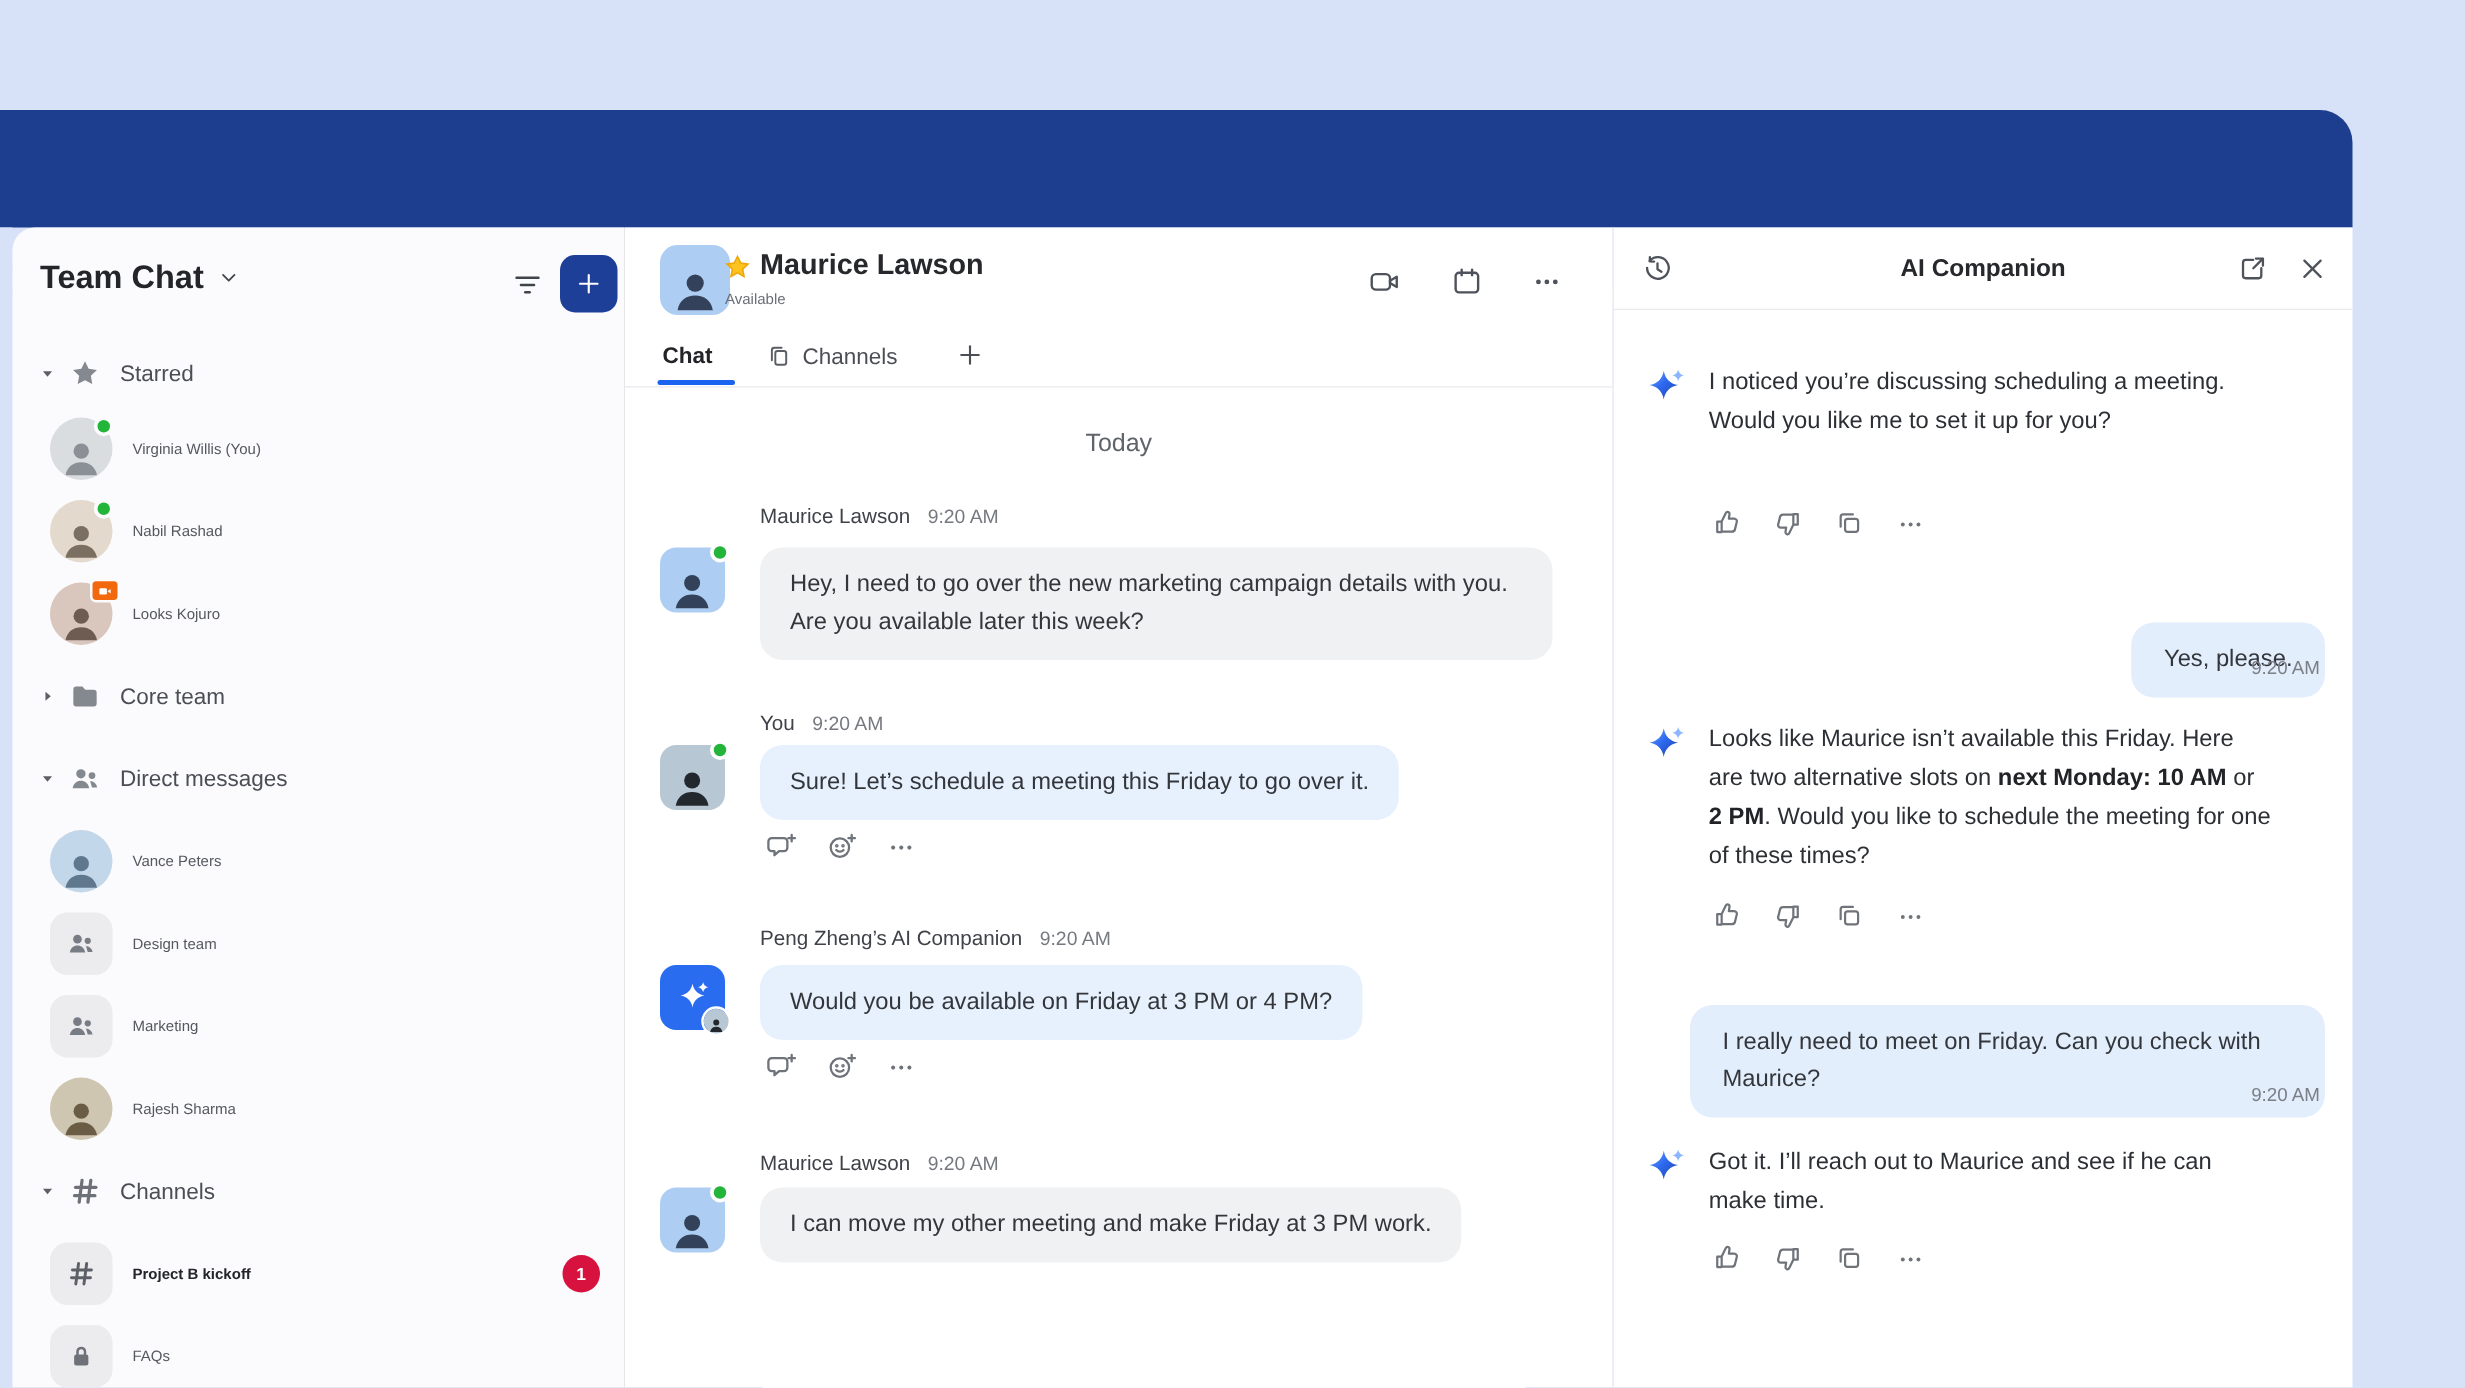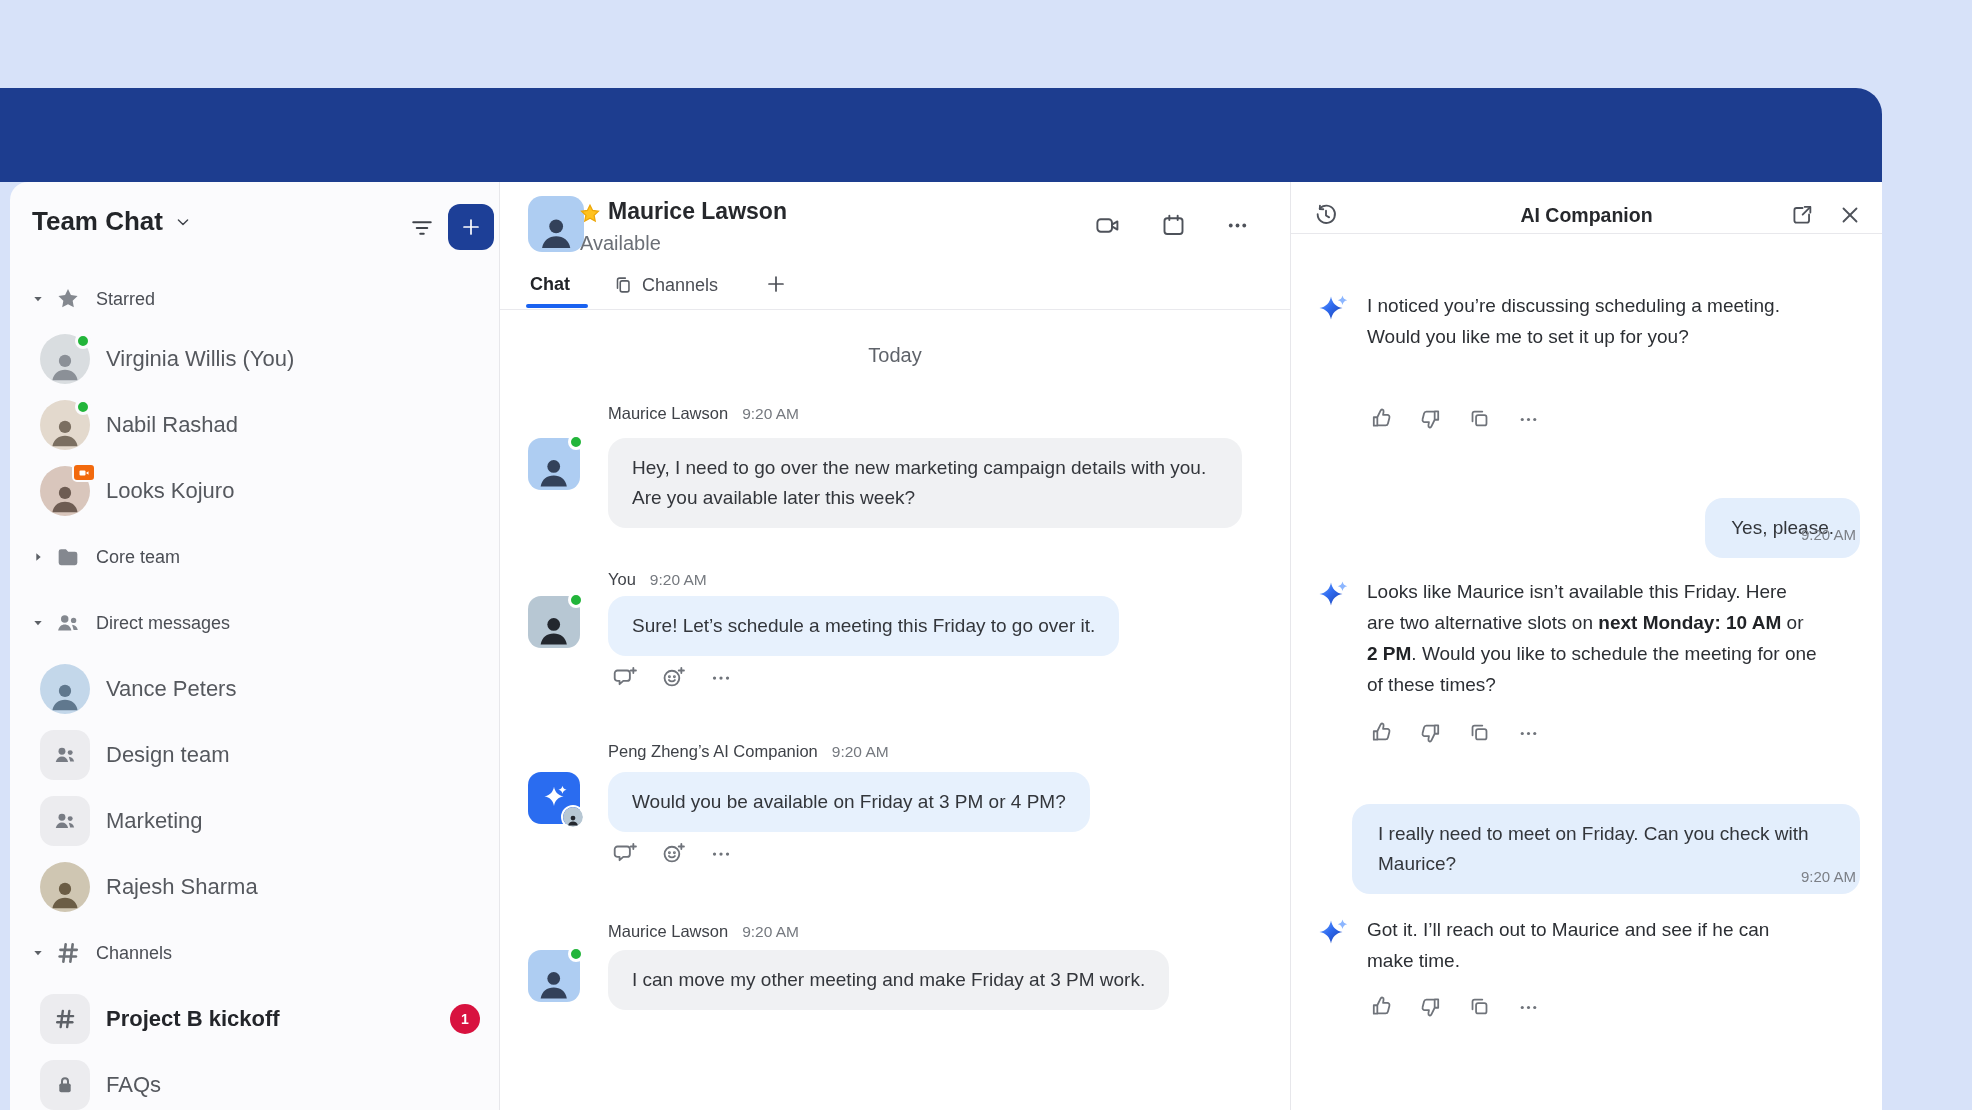--- a/index.html
+++ b/index.html
@@ -80,39 +80,39 @@
     position:absolute; left:438px; top:22px; width:46px; height:46px;
     background:#1d3f97; border-radius:12px; color:#fff;
     display:flex; align-items:center; justify-content:center; cursor:pointer;
   }
   .sb-row { position:absolute; left:0; width:100%; height:50px; display:flex; align-items:center; cursor:pointer; }
   .sb-caret { position:absolute; left:20px; width:16px; height:16px; color:#5c6066; }
   .sb-secicon { position:absolute; left:44px; width:28px; height:28px; color:#84888f; }
   .sb-seclabel { position:absolute; left:86px; font-size:18px; color:#4b4e55; }
   .sb-avatar { position:absolute; left:30px; width:50px; height:50px; border-radius:50%; }
   .sb-sq { position:absolute; left:30px; width:50px; height:50px; border-radius:14px; background:#ececef; color:#787c84; display:flex; align-items:center; justify-content:center; }
-  .sb-name { position:absolute; left:96px; font-size:22px; color:#55585e; }
+  .sb-name { position:absolute; left:96px; font-size:12px; color:#55585e; }
   .sb-name.bold { font-weight:700; color:#23252a; }
   .sb-badge {
     position:absolute; left:440px; width:30px; height:30px; border-radius:50%;
     background:#d8123f; color:#fff; font-size:14px; font-weight:700;
     display:flex; align-items:center; justify-content:center;
   }
   .sb-dot { position:absolute; top:-1px; right:-1px; width:16px; height:16px; background:#22b53a; border:3px solid #fbfbfd; border-radius:50%; }
   .sb-cam {
     position:absolute; top:-3px; right:-6px; width:24px; height:19px;
     background:#f2690d; border:2.5px solid #fbfbfd; border-radius:5px;
     display:flex; align-items:center; justify-content:center; color:#fff;
   }
 
   
   .ch-avatar { position:absolute; left:28px; top:14px; width:56px; height:56px; border-radius:14px; }
   .ch-star { position:absolute; left:78px; top:20px; width:24px; height:24px; }
   .ch-name { position:absolute; left:108px; top:16px; font-size:23px; font-weight:700; color:#26282c; }
-  .ch-status { position:absolute; left:80px; top:50px; font-size:20px; color:#6b6f76; }
+  .ch-status { position:absolute; left:80px; top:50px; font-size:12px; color:#6b6f76; }
   .ch-hicon { position:absolute; top:30px; width:27px; height:27px; color:#4e525a; cursor:pointer; }
   .ch-tab { position:absolute; top:92px; font-size:18px; color:#4b4e55; cursor:pointer; display:flex; align-items:center; gap:8px; }
   .ch-tab.active { color:#222428; font-weight:700; }
   .tab-underline { position:absolute; left:26px; top:122px; width:62px; height:4px; background:#1a62f0; border-radius:3px; }
   .ch-divider { position:absolute; left:0; top:127px; width:100%; height:1px; background:#e9e9ed; }
   .today { position:absolute; left:0; top:162px; width:100%; text-align:center; font-size:20px; color:#5f636a; }
   .msg-meta { position:absolute; display:flex; gap:14px; align-items:baseline; }
   .msg-sender { font-size:16.5px; color:#3f4248; }
   .msg-time { font-size:15.5px; color:#75797f; }
   .msg-avatar { position:absolute; left:28px; width:52px; height:52px; border-radius:13px; }
@@ -124,21 +124,21 @@
   .bubble.blue { background:#e7f1fd; }
   .actrow { position:absolute; left:112px; display:flex; gap:22px; color:#6f737a; }
   .actrow .aic { width:26px; height:26px; cursor:pointer; }
   .mini-ava {
     position:absolute; right:-5px; bottom:-5px; width:24px; height:24px;
     border-radius:50%; border:2.5px solid #fff; overflow:hidden;
   }
   .ai-sq { background:#2a6cf0; display:flex; align-items:center; justify-content:center; }
 
   
-  .ai-header { position:absolute; left:0; top:0; width:100%; height:52px; border-bottom:1px solid #e8e8ec;text-decoration:underline; }
+  .ai-header { position:absolute; left:0; top:0; width:100%; height:66px; border-bottom:1px solid #e8e8ec;text-decoration:underline; }
   .ai-title { position:absolute; left:0; top:22px; width:100%; text-align:center; font-size:19.5px; font-weight:700; color:#26282c; }
   .ai-hicon { position:absolute; top:20px; width:26px; height:26px; color:#4e525a; cursor:pointer; }
   .ai-spark { position:absolute; left:24px; width:36px; height:36px; }
   .ai-text { position:absolute; left:76px; width:452px; font-size:19px; line-height:31px; color:#2c2f34; }
   .ai-text b { color:#212327; }
   .ai-actrow { position:absolute; left:78px; display:flex; gap:24px; color:#6f737a; }
   .ai-actrow .aic { width:25px; height:25px; cursor:pointer; }
   .ai-bubble {
     position:absolute; right:22px; background:#e3eefc; border-radius:18px;
     padding:15px 26px; font-size:19px; line-height:30px; color:#33363b;

